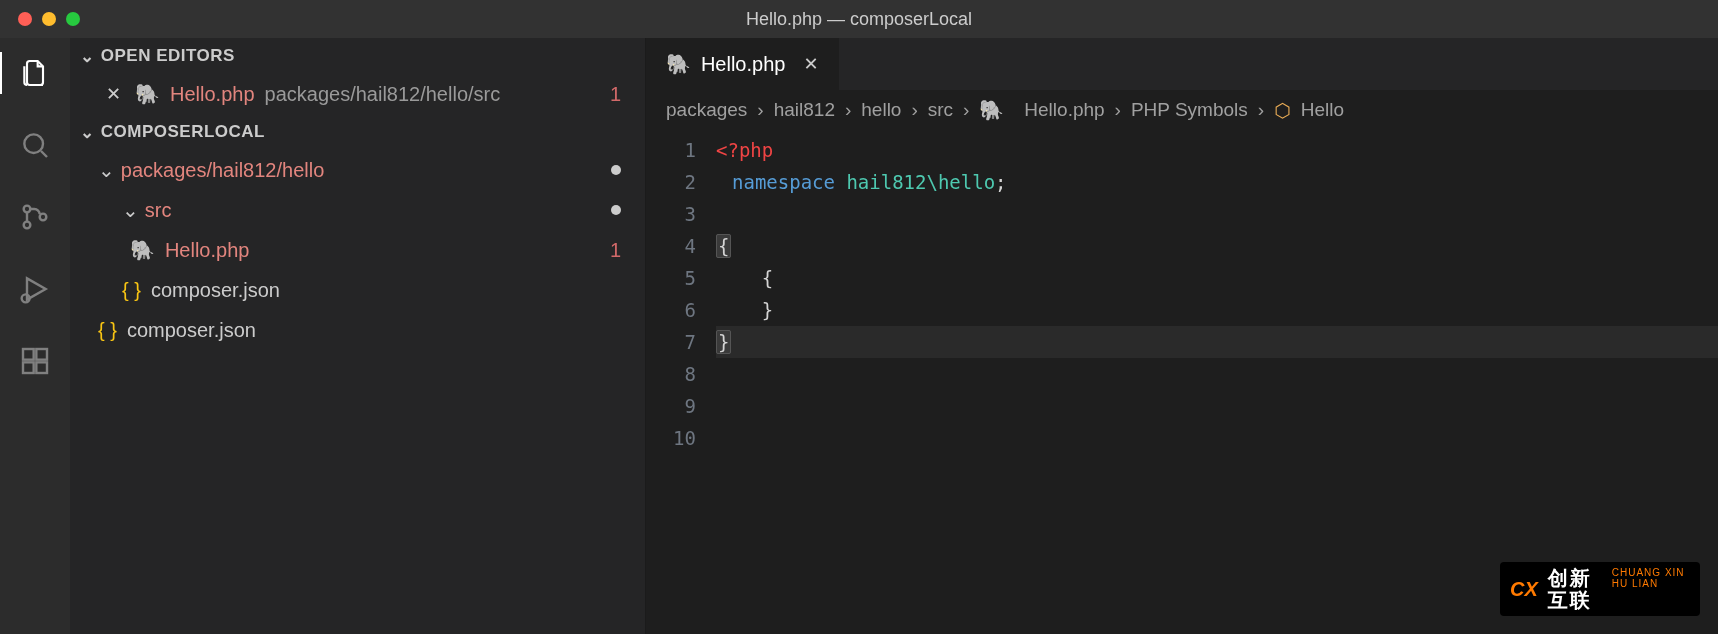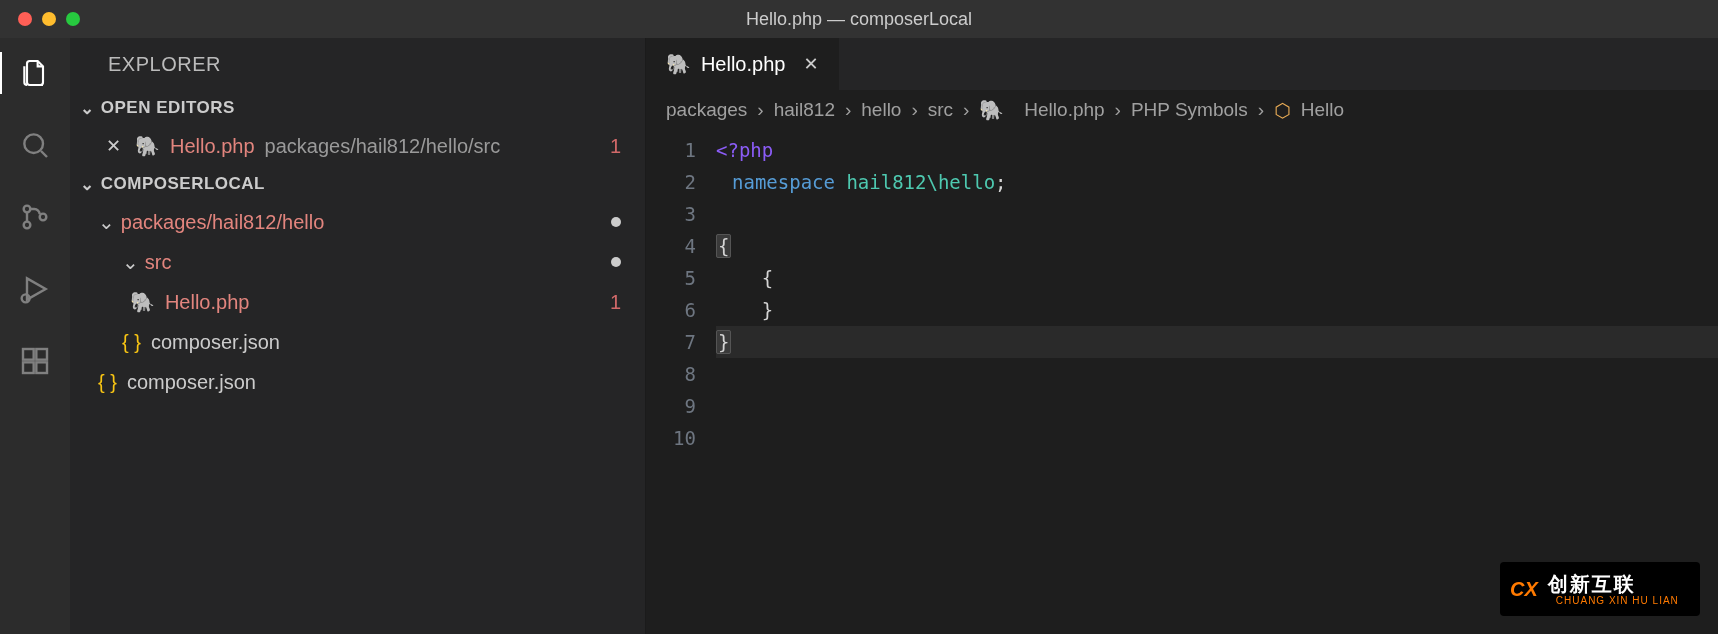--- a/index.html
+++ b/index.html
@@ -192,21 +192,21 @@
   .gutter {
     width: 70px;
     text-align: right;
     color: #6e7681;
     padding-right: 20px;
     user-select: none;
   }
   .gutter div { height: 32px; }
   .code { flex: 1; color: #d4d4d4; }
   .code div { height: 32px; white-space: pre; }
-  .tk-tag { color: #8b5cf6; }
+  .tk-tag { color: #ef4444; }
   .tk-kw  { color: #569cd6; margin-left: 16px; }
   .tk-ns  { color: #4ec9b0; }
   .tk-cls { color: #4ec9b0; }
   .tk-fn  { color: #dcdcaa; }
   .tk-str { color: #ce9178; }
   .tk-pun { color: #d4d4d4; }
   .brace-hl { background: #3a3a3a; border: 1px solid #555; border-radius: 2px; padding: 0 1px; }
   .current-line { background: #2a2a2a; }
 
   .watermark {
@@ -222,21 +222,21 @@
     gap: 10px;
     padding: 6px 10px;
     border-radius: 4px;
   }
   .watermark .logo-c {
     font-size: 20px;
     font-style: italic;
     font-weight: 800;
     color: #ff7a00;
   }
-  .watermark .logo-txt { display: flex; flex-direction: column; line-height: 1.1; }
+  .watermark .logo-txt { display: flex; flex-direction: row; line-height: 1.1; }
   .watermark .logo-top { font-size: 20px; font-weight: 700; letter-spacing: 2px; }
   .watermark .logo-bot { font-size: 10px; color: #ff7a00; letter-spacing: 1px; padding-left: 8px; }
 </style>
 </head>
 <body>
 
 <div class="titlebar">
   <div class="traffic-lights">
     <div class="traffic-light tl-close"></div>
     <div class="traffic-light tl-min"></div>
@@ -280,21 +280,20 @@
       <svg viewBox="0 0 24 24" fill="none" stroke="currentColor" stroke-width="1.8">
           <rect x="3" y="3" width="8" height="8"></rect>
           <rect x="3" y="13" width="8" height="8"></rect>
           <rect x="13" y="13" width="8" height="8"></rect>
           <rect x="13" y="3" width="8" height="8"></rect>
         </svg>
     </div>
   </div>
 
   <div class="sidebar">
-    <div class="sidebar-header">EXPLORER</div>
 
     <div class="section-header">
       <span class="chev">⌄</span>
       <span>OPEN EDITORS</span>
     </div>
     <div class="open-editor-item">
       <span class="close-x">✕</span>
       <span class="php-icon">🐘</span>
       <span class="fname-mod">Hello.php</span>
       <span class="fpath">packages/hail812/hello/src</span>

